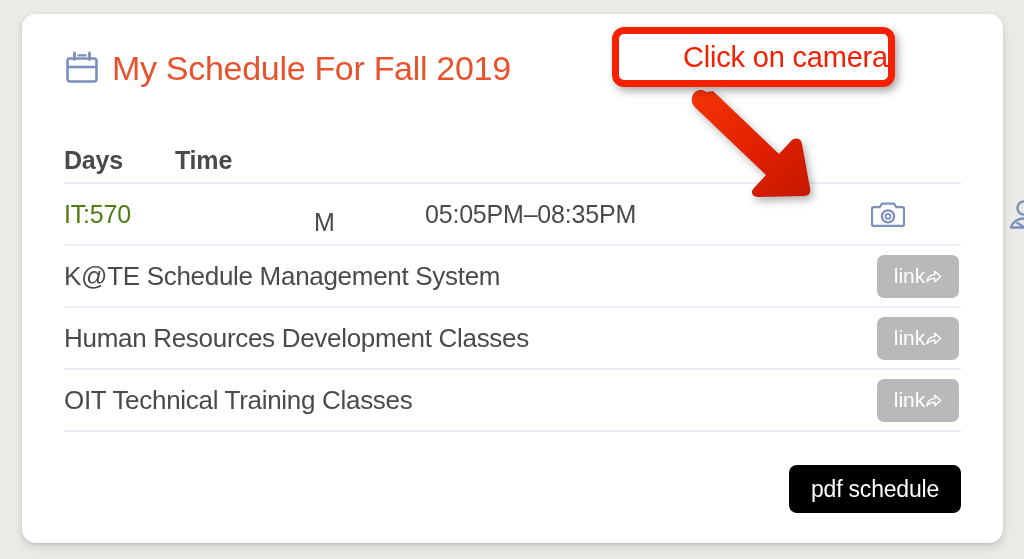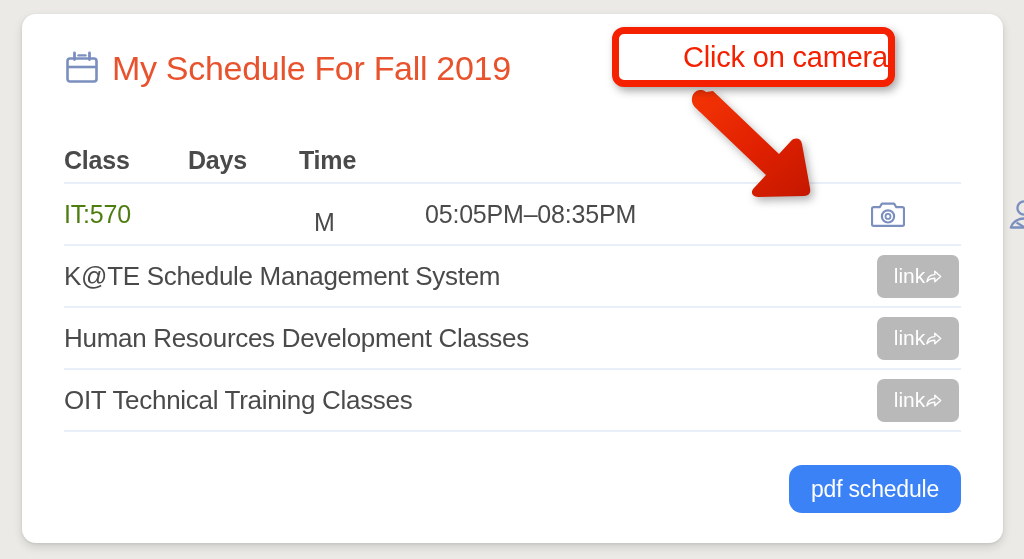--- a/index.html
+++ b/index.html
@@ -155,24 +155,24 @@
   #bottom-bar {
     position: absolute;
     left: 42px;
     top: 451px;
     width: 897px;
     display: flex;
     justify-content: flex-end;
     gap: 13px;
   }
   .foot-btn {
-    background: #3b82f6;
+    background: #000000;
     color: #ffffff;
     border: none;
-    border-radius: 13px;
+    border-radius: 8px;
     height: 48px;
     padding: 0 22px;
     font-family: "Liberation Sans", sans-serif;
     font-size: 23px;
     letter-spacing: -0.2px;
     cursor: pointer;
     white-space: nowrap;
   }
 
   
@@ -221,21 +221,20 @@
       <line x1="10.5" y1="3" x2="10.5" y2="9.5" stroke="#7b8fbf" stroke-width="2.8" stroke-linecap="round"></line>
       <line x1="25.5" y1="3" x2="25.5" y2="9.5" stroke="#7b8fbf" stroke-width="2.8" stroke-linecap="round"></line>
       <line x1="14.5" y1="5.4" x2="21.5" y2="5.4" stroke="#7b8fbf" stroke-width="2.4" stroke-linecap="round"></line>
     </svg>
     <div id="page-title">My Schedule For Fall 2019</div>
   </div>
 
   <div id="sched-table">
 
     <div class="hdr-row">
-      <div class="col-class">Class</div>
       <div class="col-days">Days</div>
       <div class="col-time">Time</div>
       <div class="col-icons"></div>
     </div>
 
     <div class="class-row">
       <div class="col-class class-code">IT:570</div>
       <div class="col-place"></div>
       <div class="col-days">M</div>
       <div class="col-time">05:05PM–08:35PM</div>

